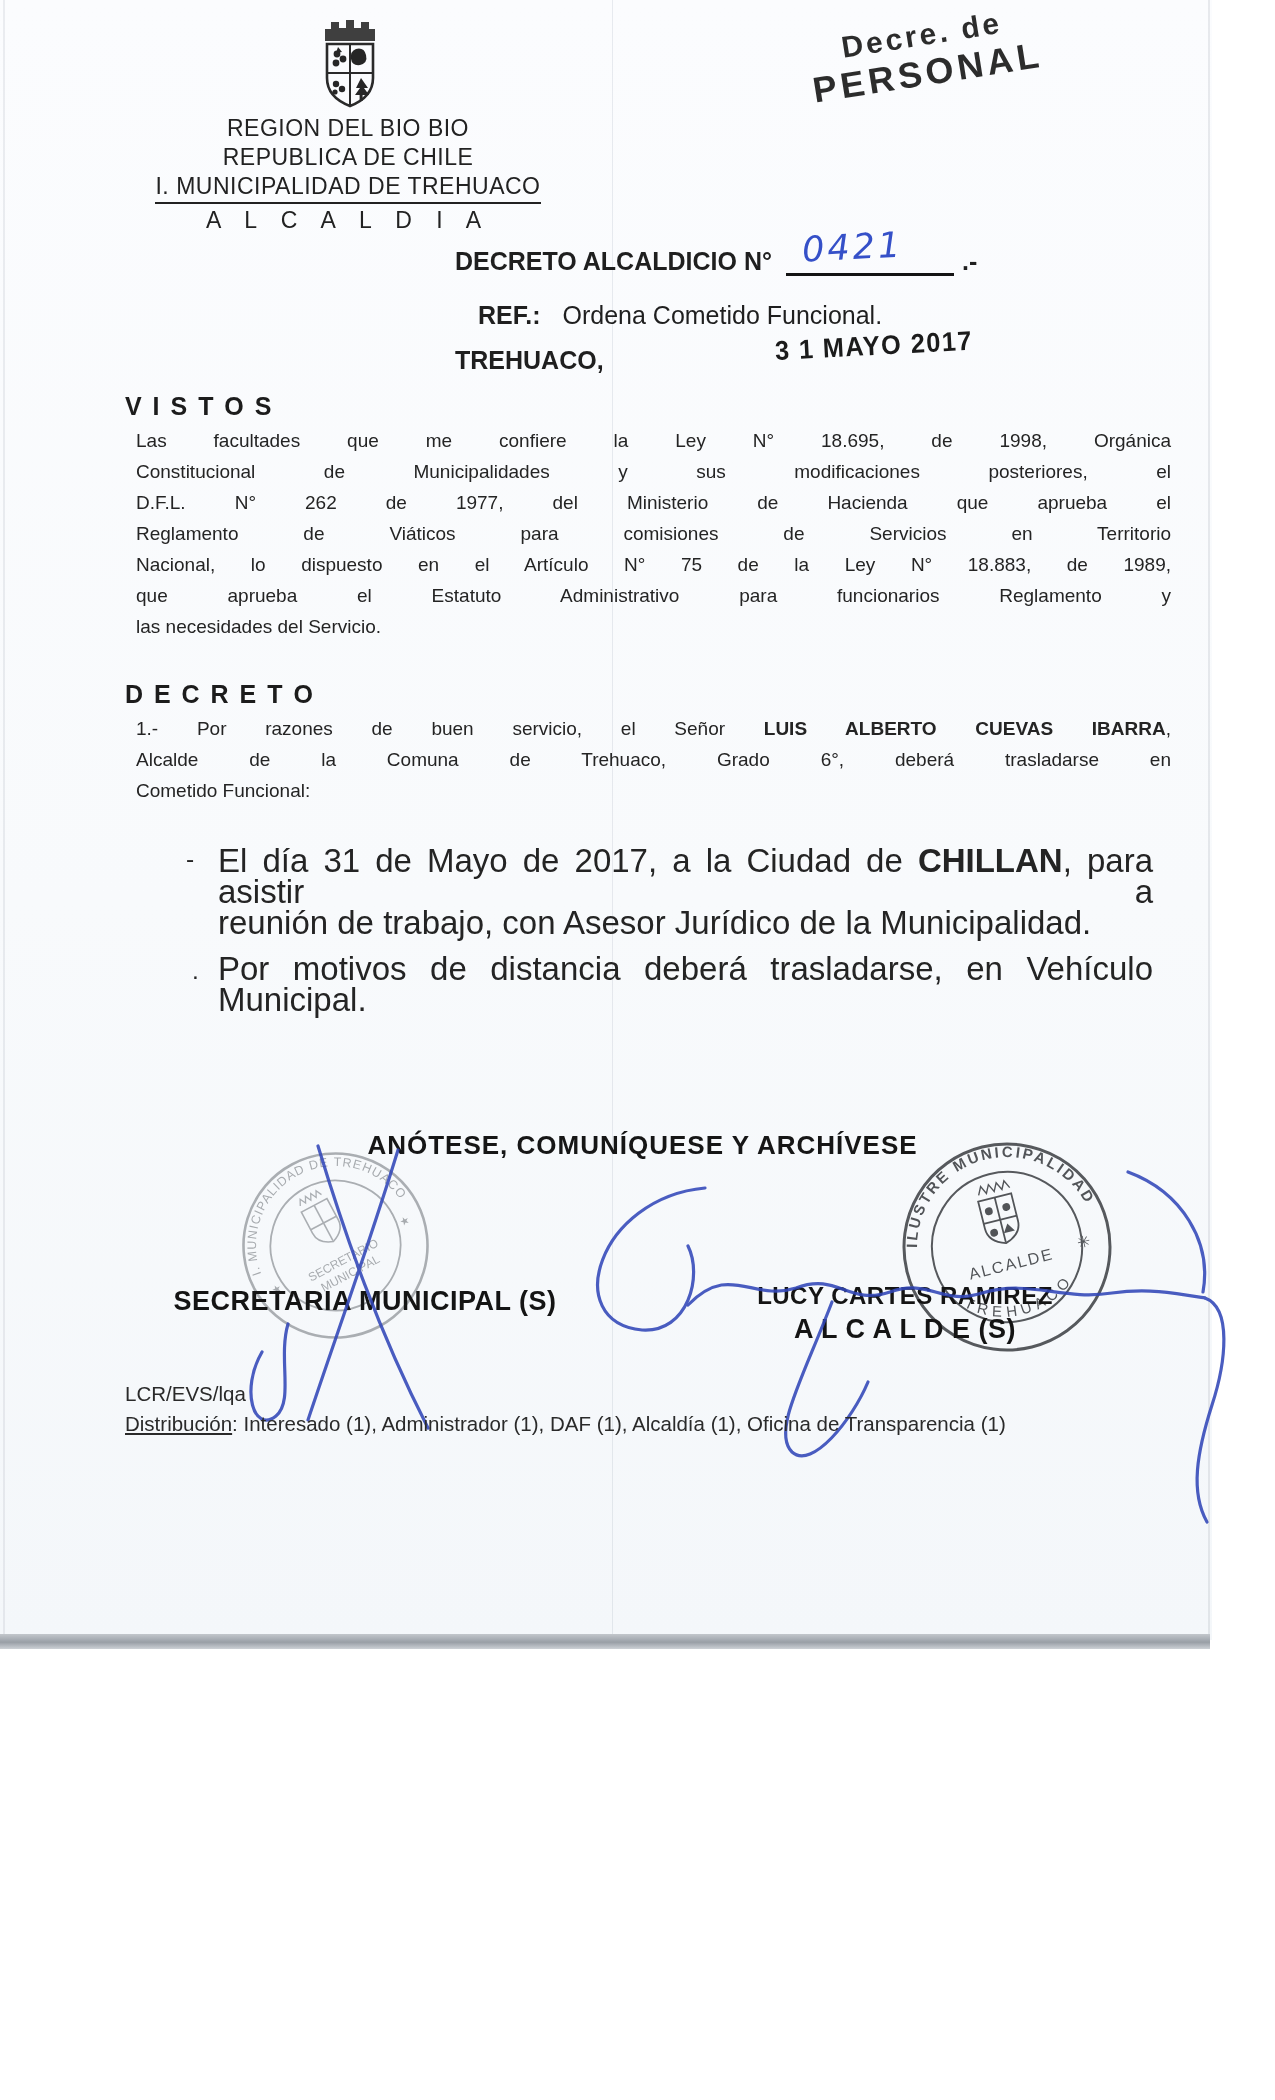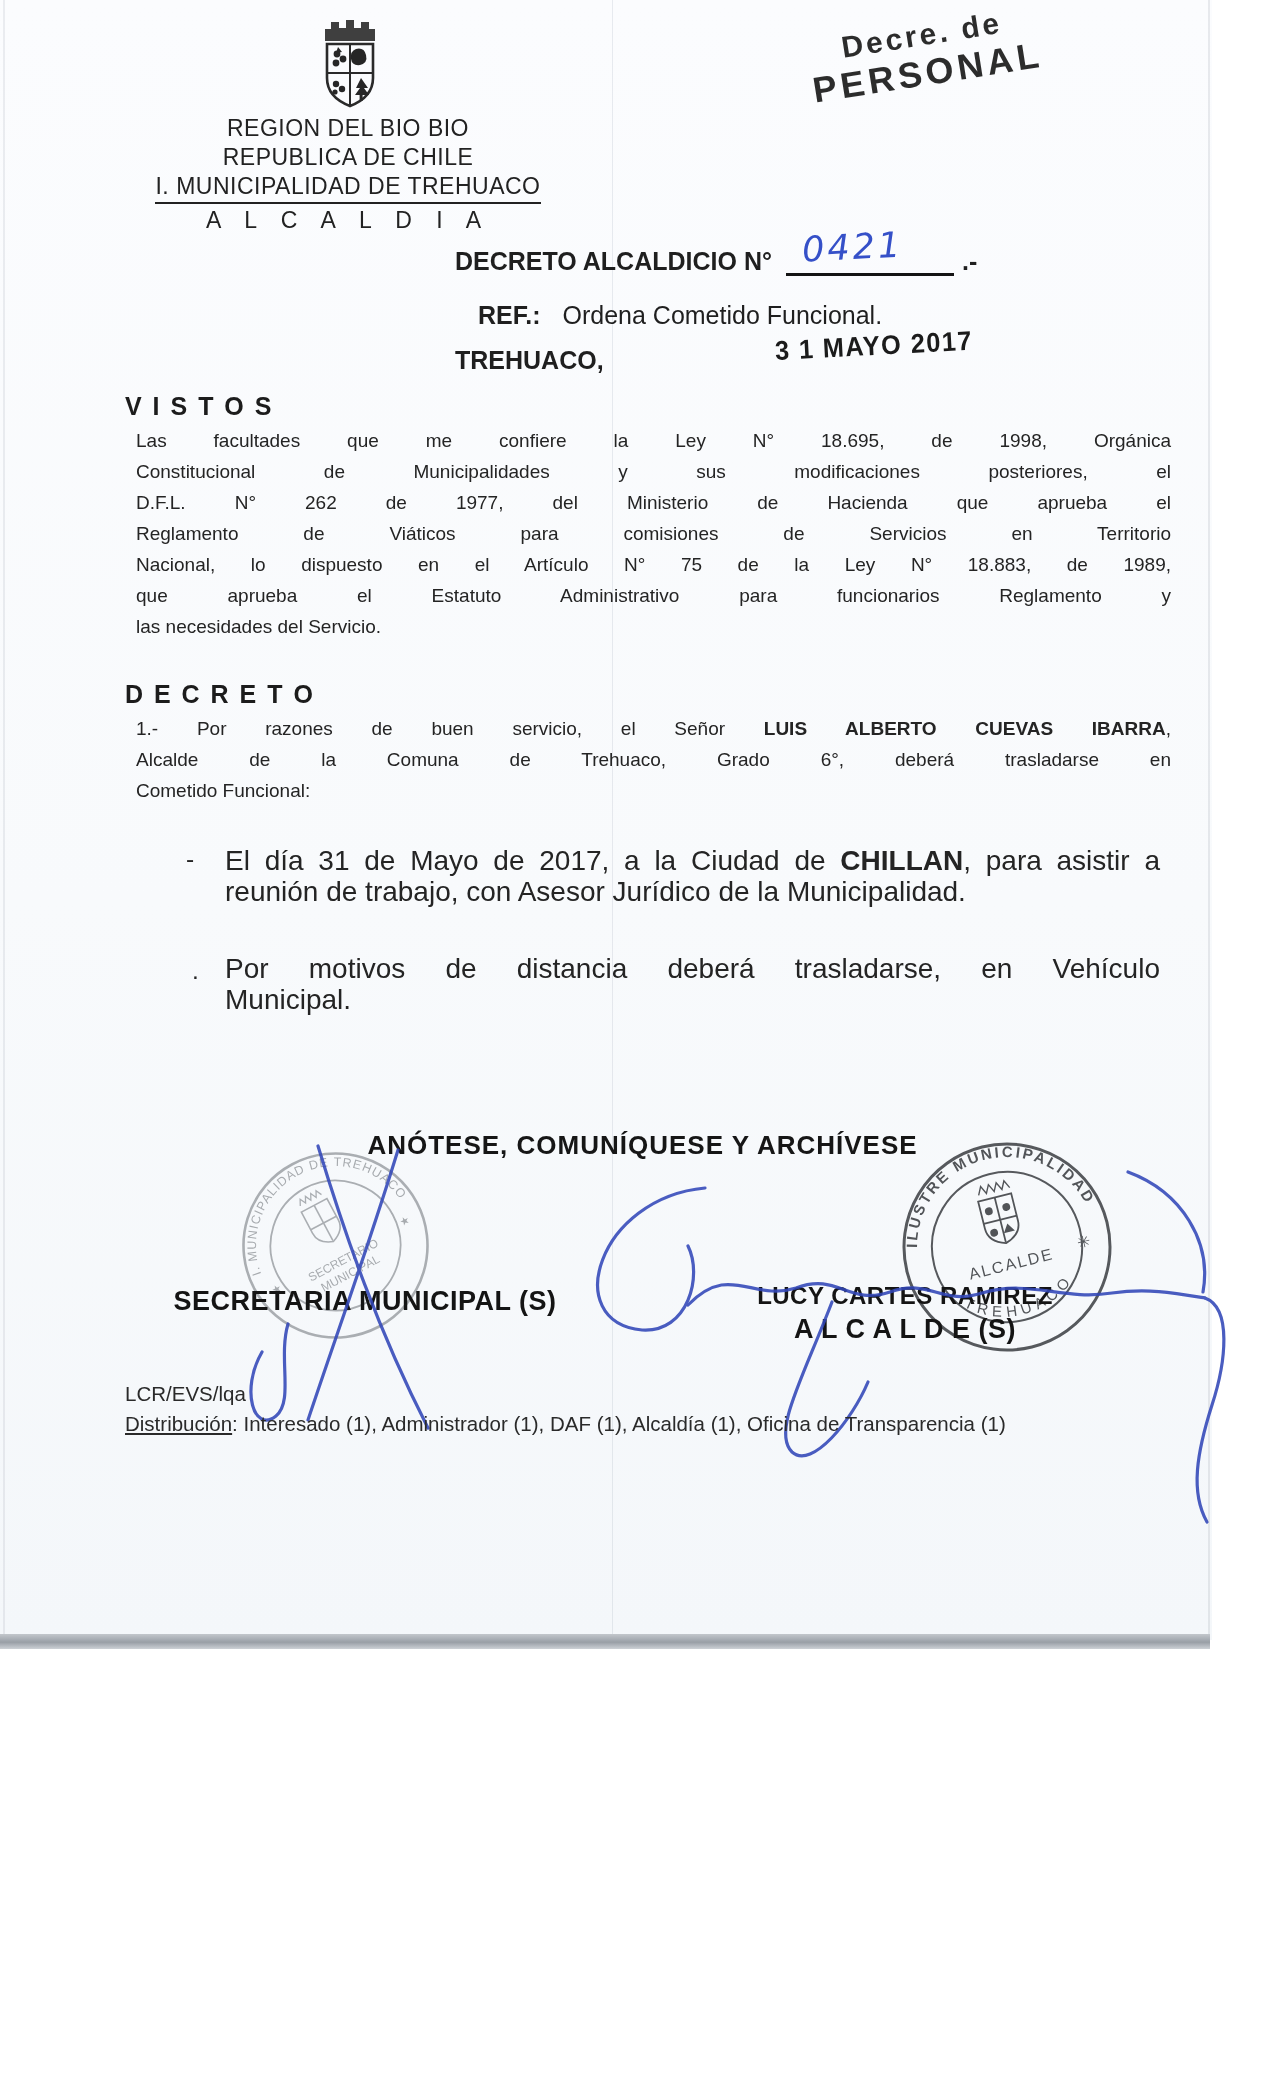--- a/index.html
+++ b/index.html
@@ -42,21 +42,21 @@
               letter-spacing:1.5px;color:#1b1b1b;transform:rotate(-3deg) scaleX(.94);
               transform-origin:left center;}
 
   
   .heading{position:absolute;left:125px;width:1035px;font-weight:bold;
            font-size:25px;letter-spacing:2px;color:#1c1c1c;}
   .para{position:absolute;left:136px;width:1035px;font-size:19px;line-height:31px;color:#242424;}
   .para .ln{text-align:justify;text-align-last:justify;}
   .para .ln.nj{text-align:left;text-align-last:left;}
   .bullet-marker{position:absolute;font-size:24.5px;color:#242424;}
-  .bullet{position:absolute;left:225px;width:935px;font-size:28px;line-height:31px;color:#242424;}
+  .bullet{position:absolute;left:218px;width:935px;font-size:33px;line-height:31px;color:#242424;}
   b{font-weight:bold;}
 
   .closing{position:absolute;left:125px;top:1130px;width:1035px;text-align:center;
            font-weight:bold;font-size:26px;letter-spacing:1px;color:#161616;}
 
   
   .sig-block{position:absolute;width:460px;text-align:center;color:#141414;}
   .sig-name{font-weight:bold;font-size:24px;letter-spacing:.5px;}
   .sig-title{font-weight:bold;font-size:27px;margin-top:4px;letter-spacing:.5px;}
   .seal{position:absolute;}

